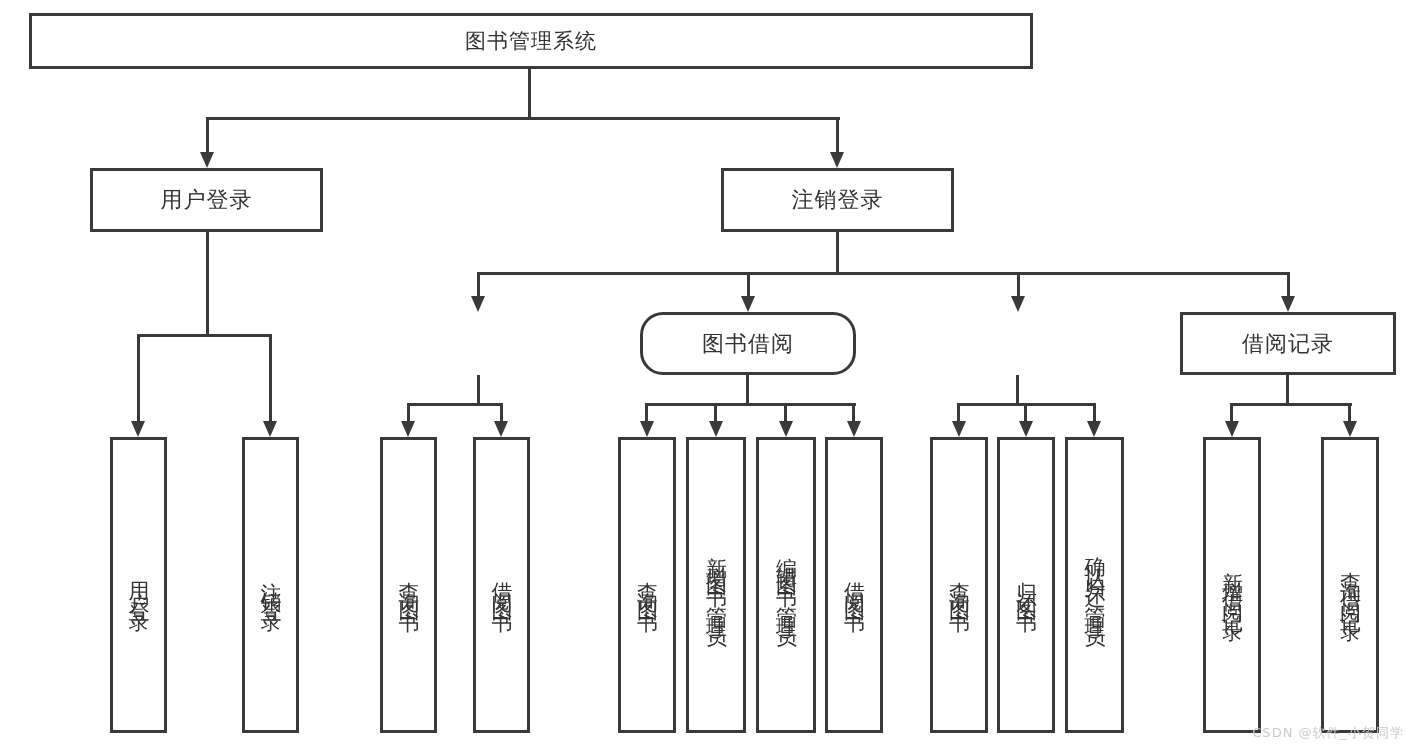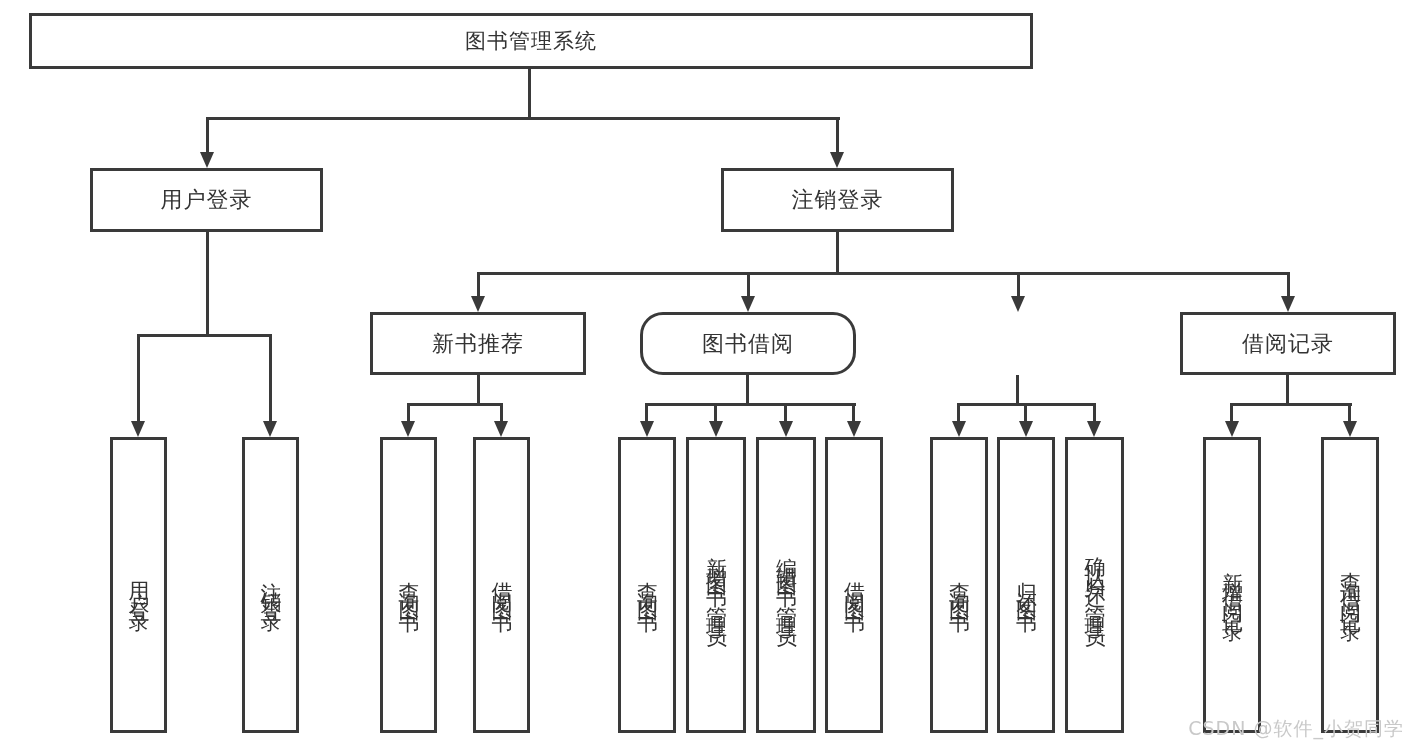--- a/index.html
+++ b/index.html
@@ -37,21 +37,21 @@
     position: absolute;
     width: 0; height: 0;
     border-left: 7px solid transparent;
     border-right: 7px solid transparent;
     border-top: 16px solid #3a3a3a;
   }
   .watermark {
     position: absolute;
     right: 9px;
     bottom: 5px;
-    font-size: 19px;
+    font-size: 13px;
     color: #c9c9c9;
     letter-spacing: 1px;
     z-index: 5;
   }
 </style>
 </head>
 <body>
 
 <div class="stage">
 
@@ -84,23 +84,20 @@
   <div class="ln" style="left:469px; top:272px; width:813px; height:3px;"></div>
   <div class="ln" style="left:469px; top:272px; width:3px; height:26px;"></div>
   <div class="arrow" style="left:463px; top:296px;"></div>
   <div class="ln" style="left:739px; top:272px; width:3px; height:26px;"></div>
   <div class="arrow" style="left:733px; top:296px;"></div>
   <div class="ln" style="left:1009px; top:272px; width:3px; height:26px;"></div>
   <div class="arrow" style="left:1003px; top:296px;"></div>
   <div class="ln" style="left:1279px; top:272px; width:3px; height:26px;"></div>
   <div class="arrow" style="left:1273px; top:296px;"></div>
 
-  <div class="node h-node" style="left:362px; top:312px; width:216px; height:63px;">
-    <span>新书推荐</span>
-  </div>
   <div class="node h-node" style="left:632px; top:312px; width:216px; height:63px;border-radius:23px;">
     <span>图书借阅</span>
   </div>
   <div class="node h-node" style="left:1172px; top:312px; width:216px; height:63px;">
     <span>借阅记录</span>
   </div>
 
   <div class="ln" style="left:469px; top:375px; width:3px; height:31px;"></div>
   <div class="ln" style="left:399px; top:403px; width:96px; height:3px;"></div>
   <div class="ln" style="left:399px; top:403px; width:3px; height:20px;"></div>

